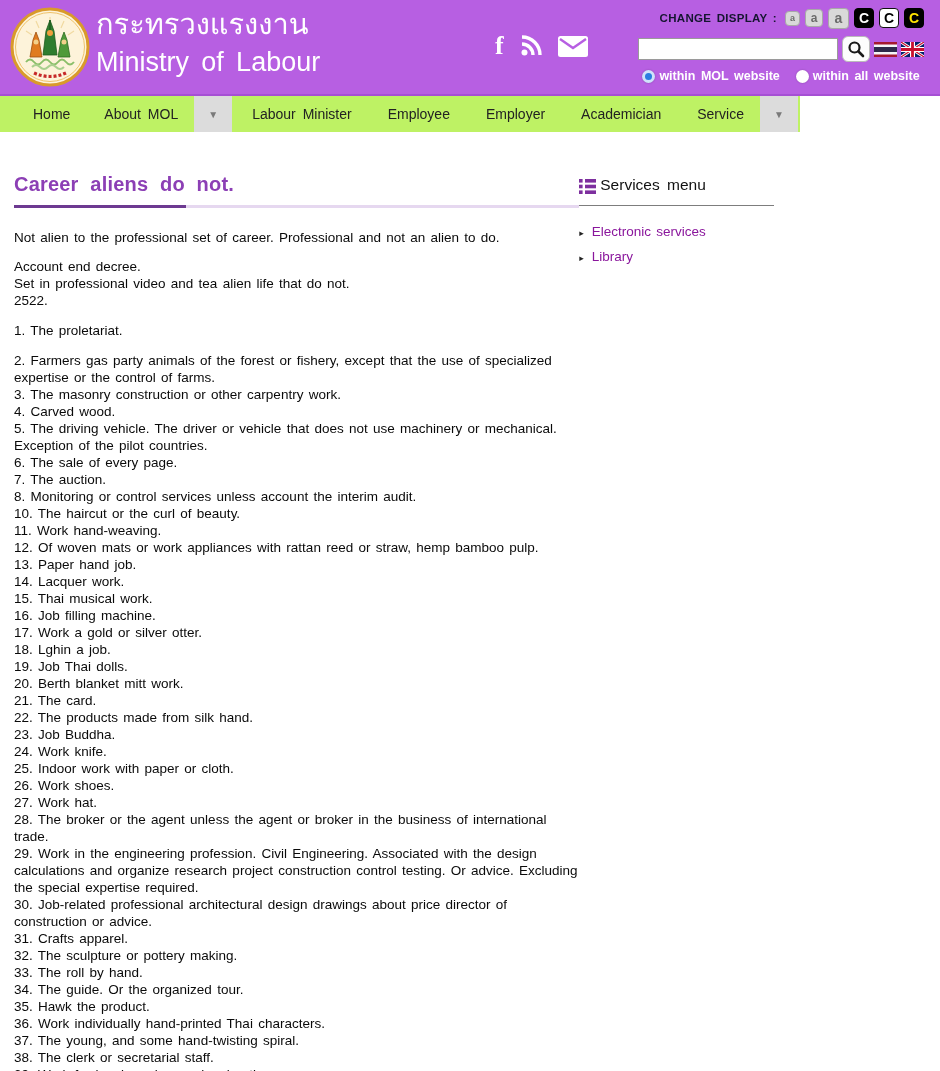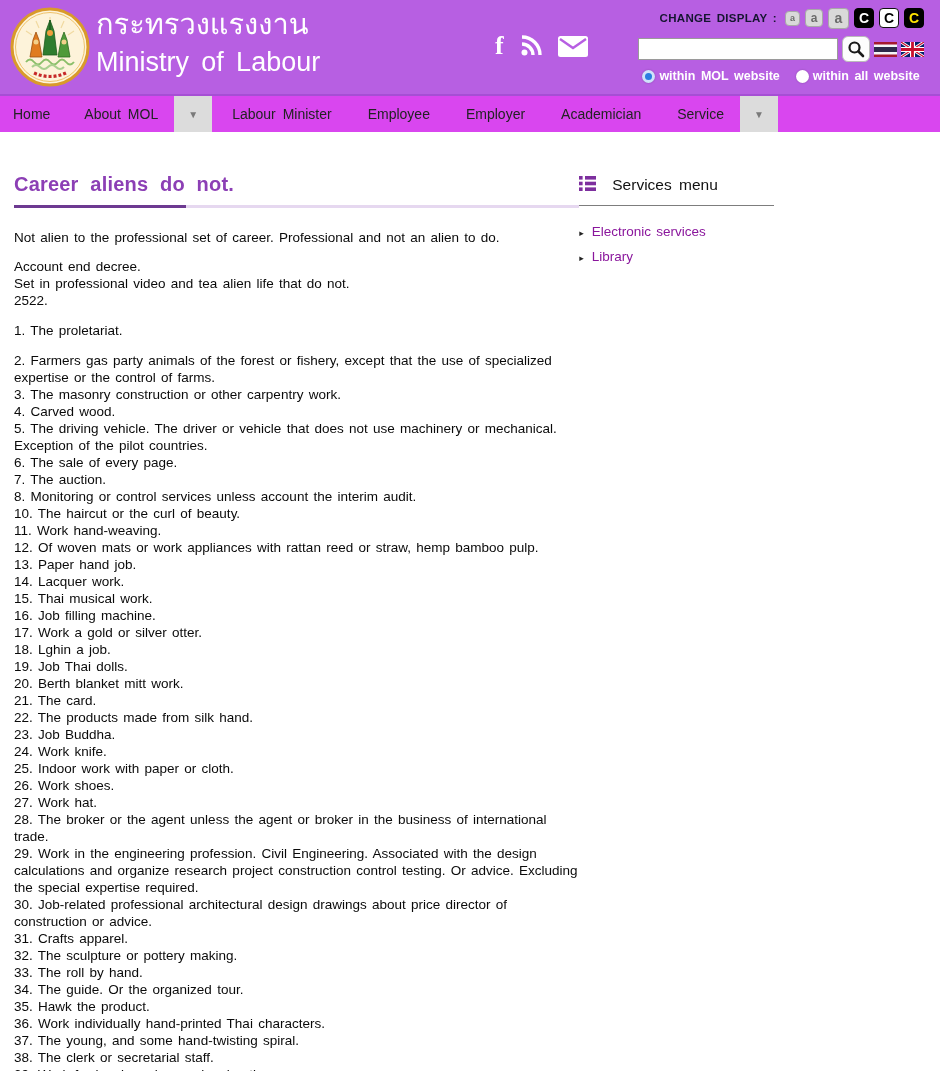--- a/index.html
+++ b/index.html
@@ -41,42 +41,42 @@
   .flag { width:23px; height:15px; display:inline-flex; cursor:pointer; }
 
   .scope-row { display:flex; align-items:center; justify-content:center; gap:16px; margin-top:6px;
                color:#fff; font-size:12.5px; font-weight:bold; word-spacing:2px; }
   .scope { display:flex; align-items:center; gap:4px; cursor:pointer; }
   .radio { width:13px; height:13px; border-radius:50%; background:#fff; box-shadow:0 0 2px rgba(0,0,0,.25); position:relative; }
   .radio.checked { background:#cfe2fb; }
   .radio.checked::after { content:""; position:absolute; left:3px; top:3px; width:7px; height:7px; border-radius:50%; background:#2a7de1; }
 
   
-  .main-nav { width:940px; height:36px; background:#d946ef; display:flex; align-items:stretch; font-size:14px; color:#222; }
+  .main-nav { width:800px; height:36px; background:#bef264; display:flex; align-items:stretch; font-size:14px; color:#222;padding-left:20px; }
   .nav-item { display:flex; align-items:center; padding:0 16px; margin-left:4px; cursor:pointer; text-decoration:none; color:#222; word-spacing:3px; }
   .nav-item:first-child { margin-left:0; padding:0 14px 0 13px; }
   .nav-arrow { display:flex; align-items:center; justify-content:center; width:38px; background:#dcdcdc; color:#7a7a7a; font-size:10px; cursor:pointer; }
 
   
   .page-body { display:flex; width:792px; padding:12px 18px 0 14px; }
   .content { width:656px; }
   .sidebar { width:226px; margin-left:auto; }
 
   .page-title { margin-top:29px; font-size:20px; font-weight:bold; color:#8c3fb5; word-spacing:6px; letter-spacing:0.2px; }
   .title-rule { margin-top:9px; height:3px; background:#e6d8f0; position:relative; }
   .title-rule .dark { position:absolute; left:0; top:0; height:3px; width:172px; background:#6d3a91; }
 
   .content p, .content .line { font-size:13.5px; line-height:17px; word-spacing:1.5px; }
   .intro { margin-top:21px; }
   .decree { margin-top:12px; }
   .first-item { margin-top:13px; }
   .items { margin-top:13px; }
 
   
-  .side-head { margin-top:32px; display:flex; align-items:flex-start; gap:16px; padding-bottom:11px; border-bottom:1px solid #7d7d7d; }
+  .side-head { margin-top:32px; display:flex; align-items:flex-end; gap:4px; padding-bottom:11px; border-bottom:1px solid #7d7d7d; }
   .side-title { font-size:15.5px; color:#111; word-spacing:3px; }
   .side-links { list-style:none; margin-top:18px; }
   .side-links li { display:flex; align-items:baseline; gap:8px; margin-bottom:9px; cursor:pointer; }
   .tri-marker { color:#222; font-size:9px; line-height:13px; }
   .side-link { color:#8a169c; font-size:13.5px; text-decoration:none; word-spacing:1.5px; line-height:15px; }
 </style>
 </head>
 <body>
 
 <header class="site-header">

